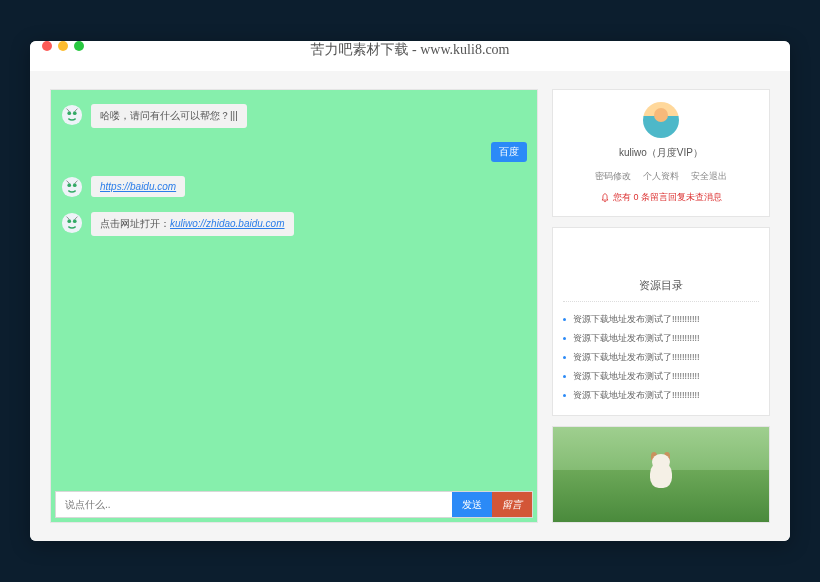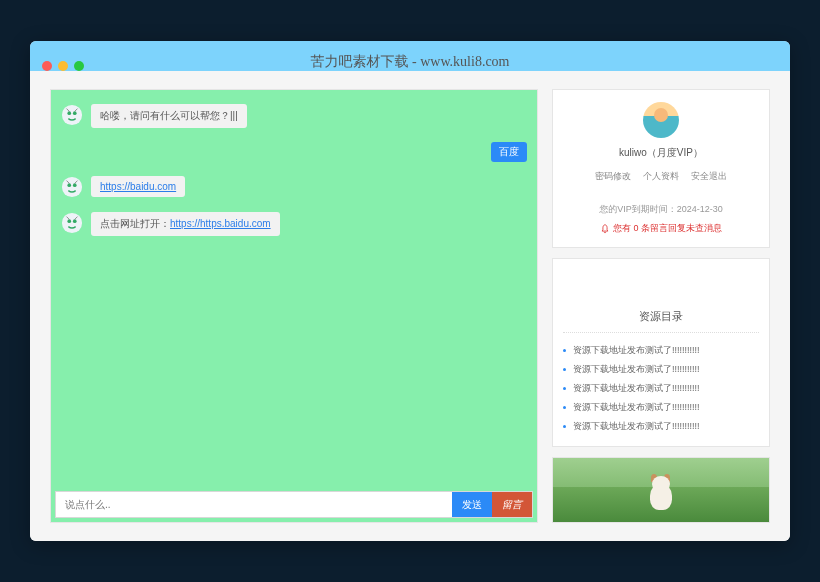--- a/index.html
+++ b/index.html
@@ -1,44 +1,44 @@
 <!DOCTYPE html>
 <html><head>
 <meta charset="utf-8">
 <style>
 * { margin: 0; padding: 0; box-sizing: border-box; }
 body { background: #0c1e2e; font-family: -apple-system, "Microsoft YaHei", sans-serif; font-size: 12px; color: #333; display: flex; align-items: center; justify-content: center; height: 582px; width: 820px; }
 .window { width: 760px; height: 500px; background: #d8d8d8; border-radius: 6px; overflow: hidden; box-shadow: 0 4px 20px rgba(0,0,0,0.3); }
-.titlebar { height: 30px; background: #7dd3fc; display: flex; align-items: flex-end; padding: 0 12px; position: relative; }
+.titlebar { height: 30px; background: #ffffff; display: flex; align-items: flex-start; padding: 0 12px; position: relative; }
 .dots { display: flex; gap: 6px; }
 .dot { width: 10px; height: 10px; border-radius: 50%; }
 .dot.r { background: #fc5b57; } .dot.y { background: #fdbc2e; } .dot.g { background: #28c840; }
 .title { position: absolute; left: 0; right: 0; text-align: center; font-size: 14px; color: #555; font-family: "Comic Sans MS", cursive; }
 .content { background: #f5f5f5; height: 470px; padding: 18px 20px; display: flex; gap: 14px; }
 .left { flex: 1; background: #86efac; border: 1px solid #e5e5e5; display: flex; flex-direction: column; }
 .chat { flex: 1; padding: 14px 10px; overflow: auto; }
 .msg { display: flex; align-items: flex-start; margin-bottom: 14px; gap: 8px; }
 .msg.right { justify-content: flex-end; }
 .avatar { width: 22px; height: 22px; flex-shrink: 0; }
 .avatar svg { width: 100%; height: 100%; }
 .bubble { background: #f2f2f2; border-radius: 3px; padding: 5px 9px; font-size: 10px; color: #555; max-width: 380px; }
-.bubble a { color: #2b7de9; text-decoration: underline; }
+.bubble a { color: #2b7de9; text-decoration: underline; font-style: italic; }
 .pill { background: #2b8af7; color: #fff; font-size: 10px; padding: 3px 8px; border-radius: 3px; text-align: right; }
 .inputbar { border: 1px solid #d8d8d8; margin: 4px; display: flex; }
 .inputbar input { flex: 1; border: none; outline: none; padding: 7px 9px; font-size: 10px; color: #888; }
 .btn { border: none; color: #fff; font-size: 10px; padding: 0 10px; cursor: pointer; }
 .btn.send { background: #2b8af7; }
 .btn.msg-btn { background: #d35637; font-style: italic; }
 .right-col { width: 218px; display: flex; flex-direction: column; gap: 10px; }
 .panel { background: #fff; border: 1px solid #e5e5e5; padding: 12px 10px; }
 .profile { text-align: center; }
 .user-avatar { width: 36px; height: 36px; border-radius: 50%; margin: 0 auto 8px; background: linear-gradient(#ffd89b 40%, #4db8c9 40%); position: relative; overflow: hidden; }
 .user-avatar::before { content: ''; position: absolute; width: 14px; height: 14px; background: #f7b97a; border-radius: 50%; top: 6px; left: 11px; }
 .username { font-size: 10px; color: #555; margin-bottom: 10px; }
-.links { display: flex; justify-content: center; gap: 12px; font-size: 9px; margin-bottom: 20px; }
+.links { display: flex; justify-content: center; gap: 12px; font-size: 9px; margin-bottom: 8px; }
 .links span { color: #888; cursor: pointer; }
 .vip-info { font-size: 9px; color: #999; margin-bottom: 6px; }
 .alert { font-size: 9px; color: #d33; display: flex; align-items: center; justify-content: center; gap: 3px; }
 .panel.catalog { padding: 10px; }
 .cat-title { text-align: center; font-size: 11px; color: #555; padding-bottom: 8px; border-bottom: 1px dotted #ddd; margin-bottom: 8px; margin-top: 40px; }
 .cat-list { list-style: none; }
 .cat-list li { font-size: 9px; color: #666; padding: 3px 0 3px 10px; position: relative; cursor: pointer; }
 .cat-list li::before { content: ''; position: absolute; left: 0; top: 8px; width: 3px; height: 3px; background: #2b8af7; border-radius: 50%; }
 .image-panel { height: 115px; background: linear-gradient(180deg, #9fcf8f 0%, #7fb86e 55%, #5fa050 100%); border: 1px solid #e5e5e5; position: relative; overflow: hidden; }
 .grass { position: absolute; bottom: 0; left: 0; right: 0; height: 55%; background: linear-gradient(#6ca858, #4a8a3c); }
@@ -101,42 +101,41 @@
           <div class="avatar">
             <svg viewBox="0 0 24 24">
                 <circle cx="12" cy="12" r="11" fill="#eef3f8"></circle>
                 <circle cx="9" cy="10" r="2" fill="#3a6"></circle>
                 <circle cx="15" cy="10" r="2" fill="#3a6"></circle>
                 <path d="M8 16 Q12 19 16 16" stroke="#3a6" fill="none" stroke-width="1.5"></path>
                 <path d="M6 5 L9 8 M18 5 L15 8" stroke="#888" stroke-width="1"></path>
               </svg>
           </div>
           <div class="bubble">
-            <span>点击网址打开：</span><a>https://https.baidu.com</a>
+            <span>点击网址打开：</span><a>kuliwo://zhidao.baidu.com</a>
           </div>
         </div>
 
       </div>
       <div class="inputbar">
         <input type="text" placeholder="说点什么.." style="">
         <button class="btn send">发送</button>
         <button class="btn msg-btn">留言</button>
       </div>
     </div>
 
     <div class="right-col">
       <div class="panel profile">
         <div class="user-avatar"></div>
         <div class="username">kuliwo（月度VIP）</div>
         <div class="links">
           <span>密码修改</span>
           <span>个人资料</span>
           <span>安全退出</span>
         </div>
-        <div class="vip-info">您的VIP到期时间：2024-12-30</div>
         <div class="alert">
           <svg width="10" height="10" viewBox="0 0 24 24">
               <path d="M12 2 C9 2 7 5 7 9 L7 14 L5 17 L19 17 L17 14 L17 9 C17 5 15 2 12 2 Z M10 19 A2 2 0 0 0 14 19" fill="none" stroke="#d33" stroke-width="2"></path>
             </svg>
           <span>您有 0 条留言回复未查消息</span>
         </div>
       </div>
 
       <div class="panel catalog">
         <div class="cat-title">资源目录</div>

